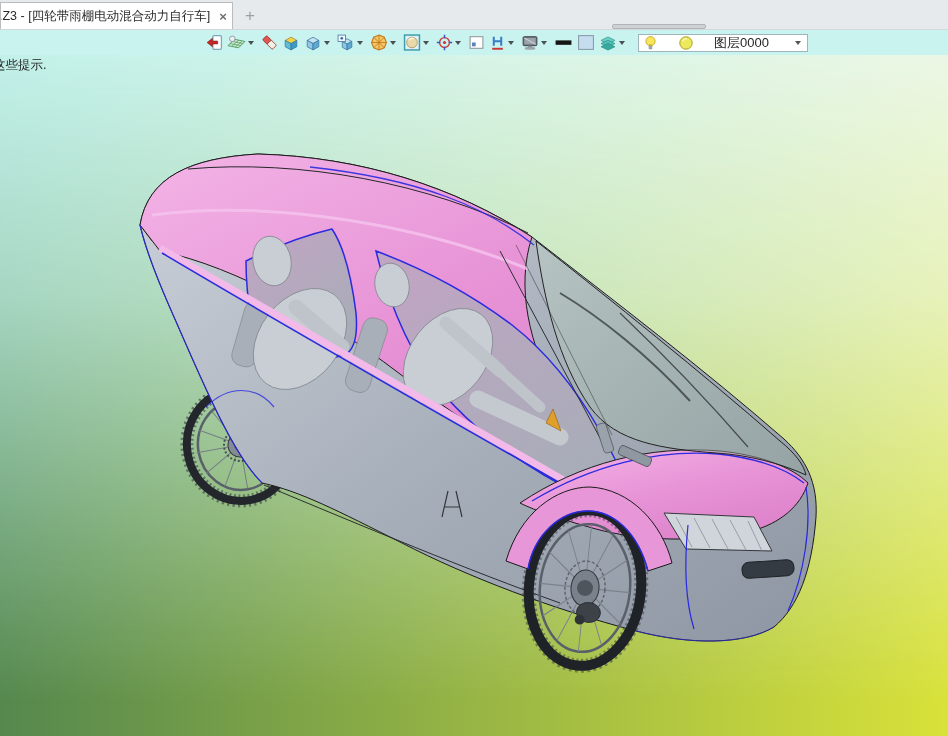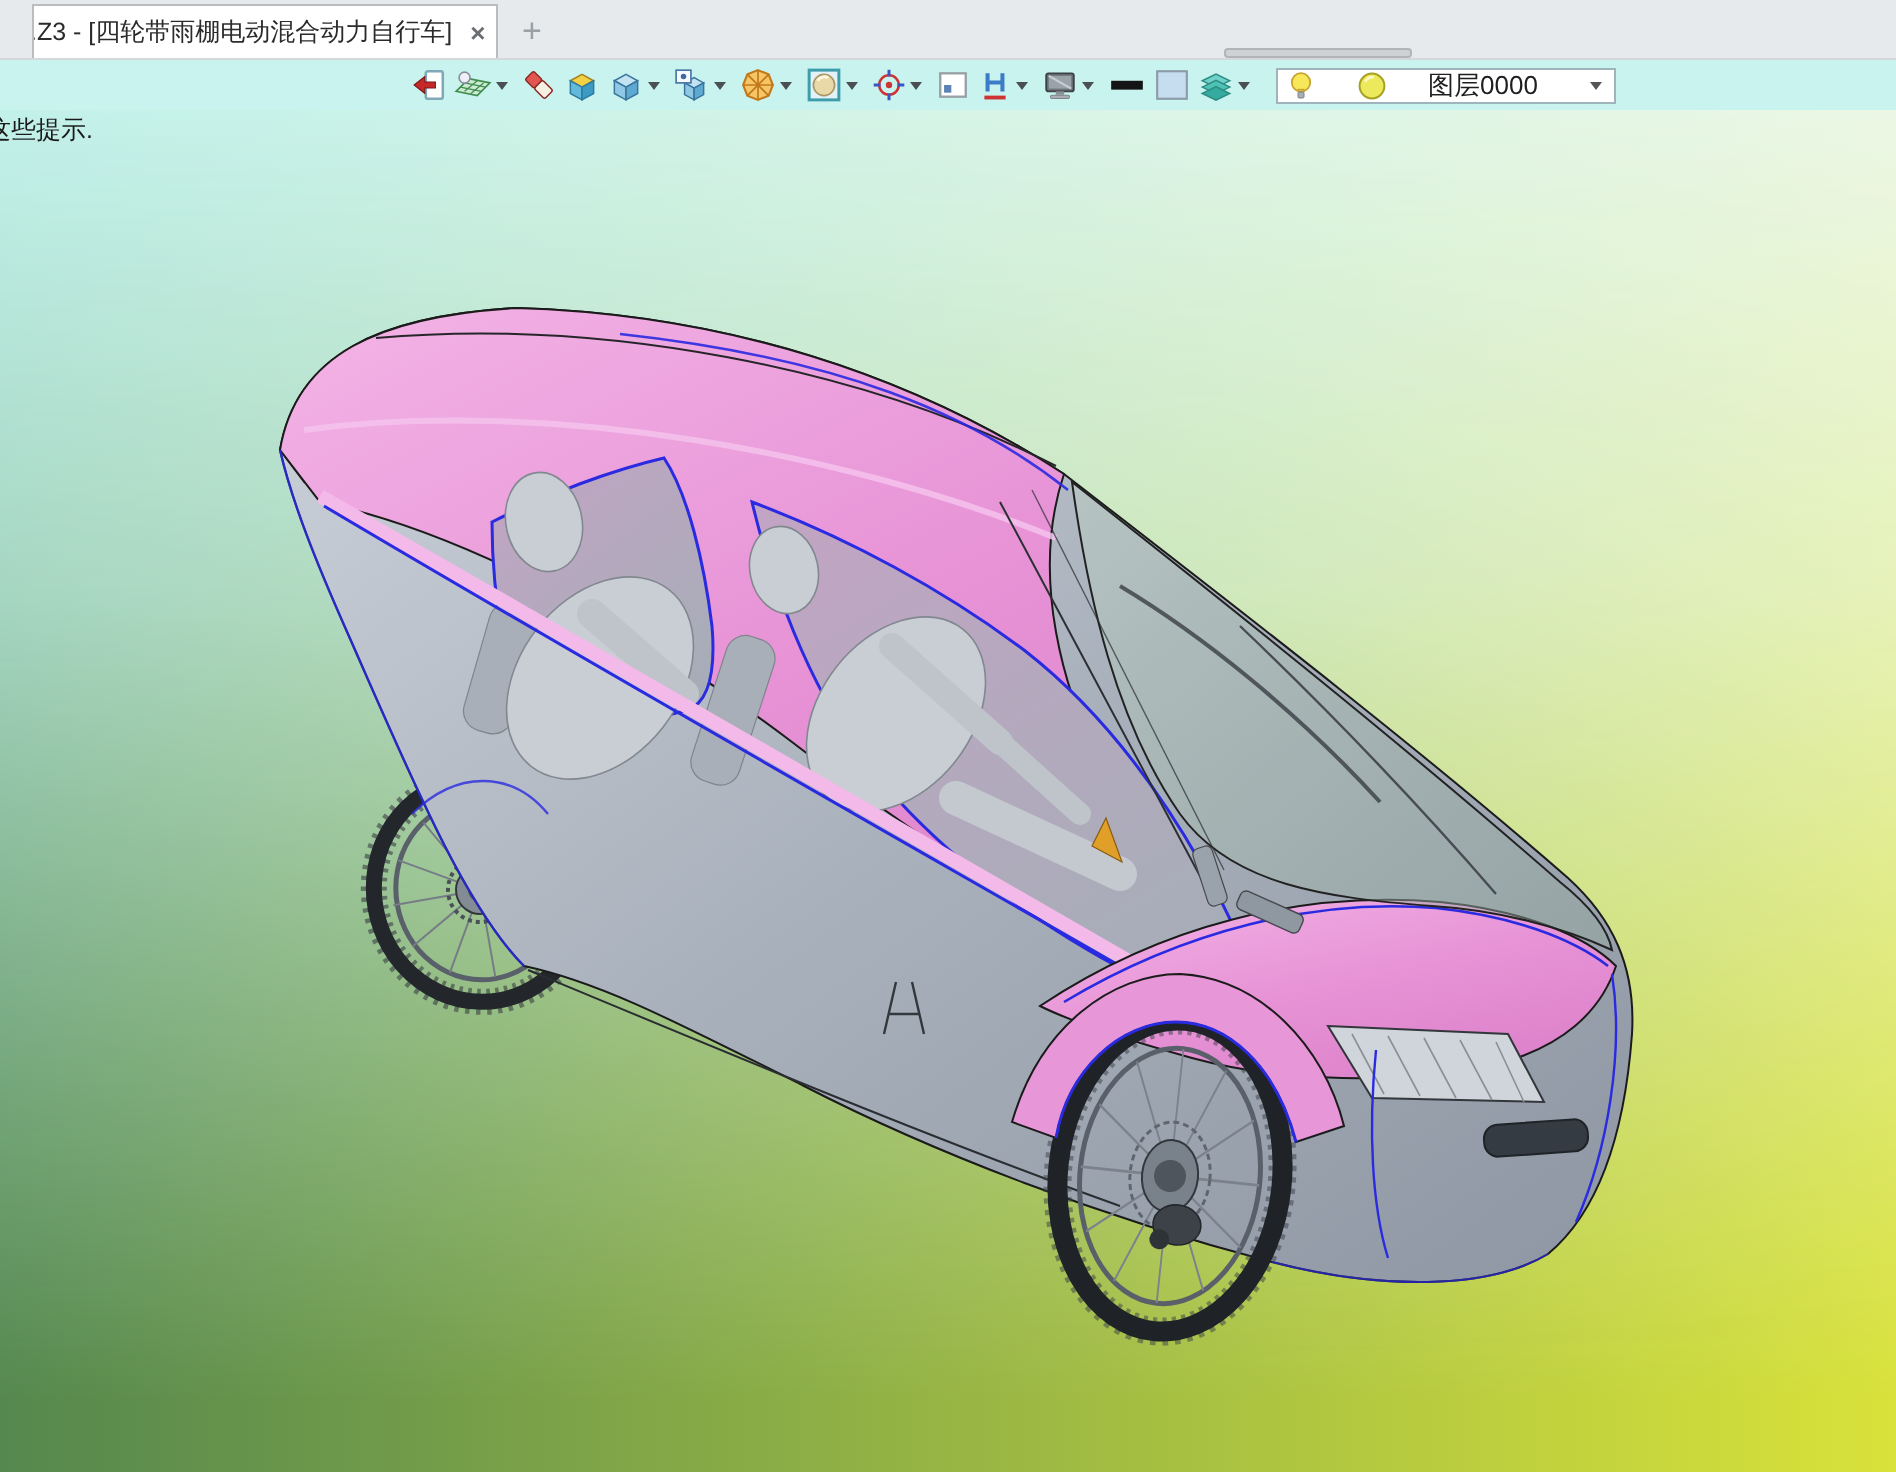--- a/index.html
+++ b/index.html
@@ -3,21 +3,21 @@
 <meta charset="utf-8">
 <style>
   * { box-sizing: border-box; }
   html,body { margin:0; padding:0; width:948px; height:736px; overflow:hidden;
               font-family:"Liberation Sans", sans-serif; background:#e7eaec; }
 
   
   .tabstrip { position:relative; height:30px; background:#e7eaec;
               border-bottom:1px solid #d4d8da; display:flex; align-items:flex-end; }
   .tab { width:233px; height:27px; background:#ffffff; border:1px solid #b9bdc0; border-bottom:none;
-         display:flex; align-items:center; padding:0 6px 0 1px; overflow:hidden;margin-left:16px; }
+         display:flex; align-items:center; padding:0 6px 0 1px; overflow:hidden; }
   .tab-title { font-size:12.5px; color:#2b2b2b; white-space:nowrap; margin-left:-3px; }
   .tab-close { margin-left:6px; color:#6b6f73; font-size:13px; font-weight:bold; line-height:1;
                padding:1px 3px; cursor:default; }
   .new-tab { width:34px; height:24px; color:#9aa0a4; font-size:17px; text-align:center; line-height:22px; }
   .tab-scroll-thumb { position:absolute; bottom:0; left:612px; width:94px; height:5px;
                       background:#cfd2d4; border:1px solid #b2b5b7; border-radius:2px; }
 
   
   .toolbar { height:25px; background:#c9f3ef; display:flex; align-items:center;
              padding-left:204px; }

